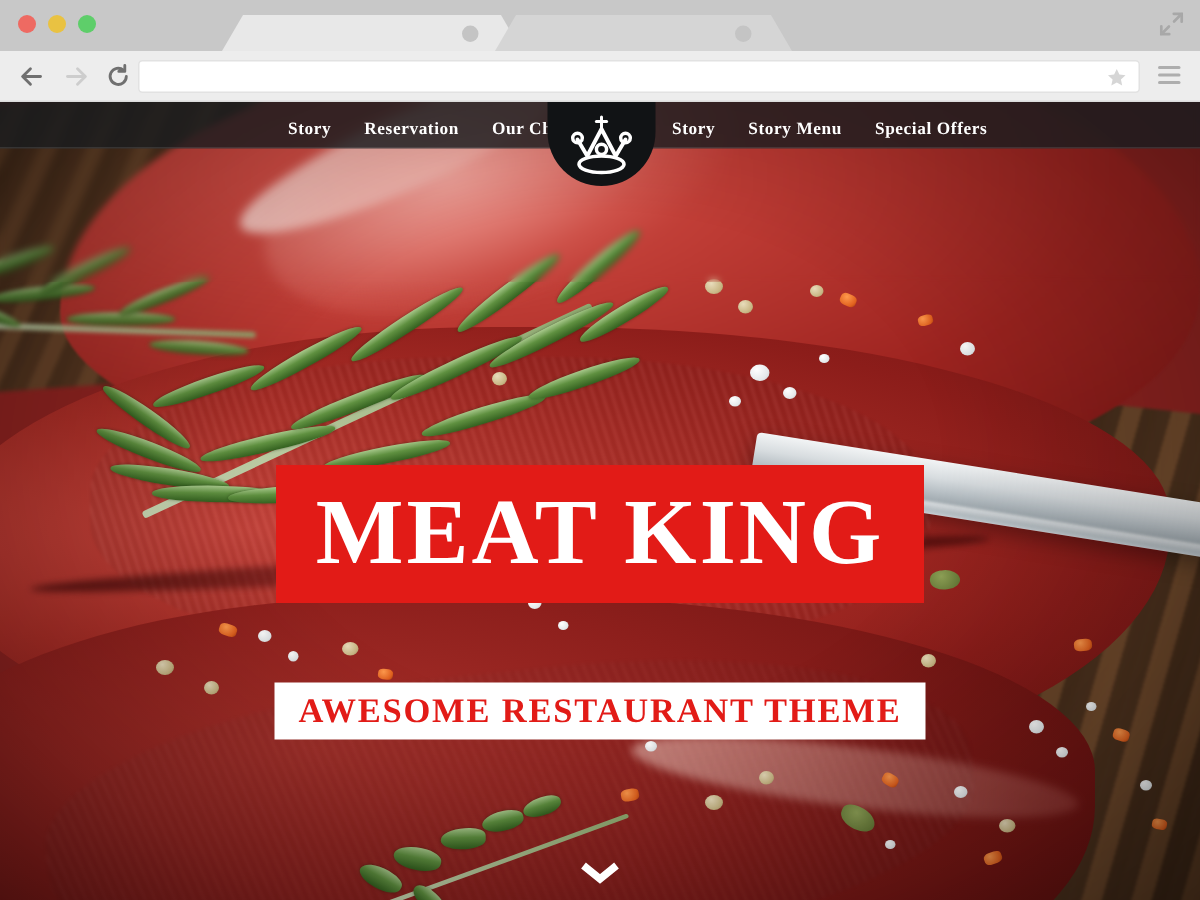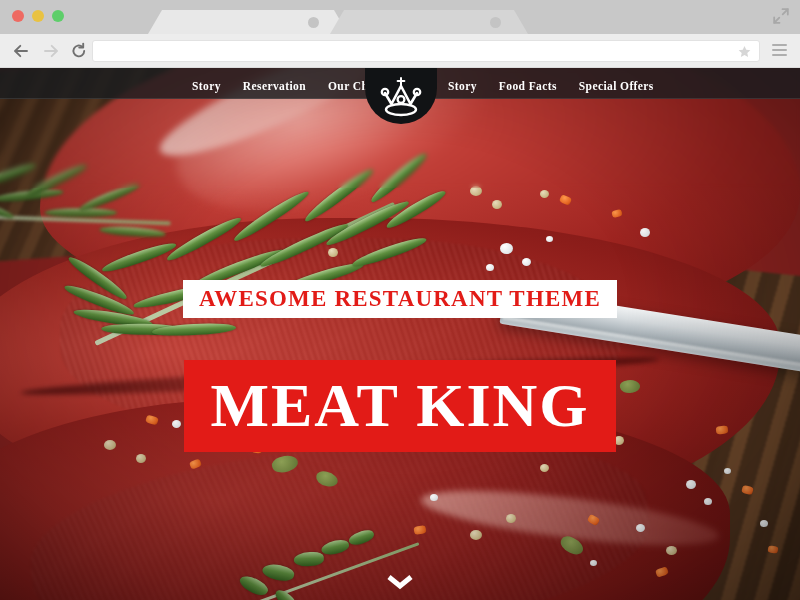--- a/index.html
+++ b/index.html
@@ -601,28 +601,28 @@
           <circle cx="38" cy="16" r="3.2" fill="none" stroke="#ffffff" stroke-width="2.3"></circle>
 
           <circle cx="22" cy="23.5" r="3.4" fill="none" stroke="#ffffff" stroke-width="2.3"></circle>
 
           <ellipse cx="22" cy="33.5" rx="15" ry="5.5" fill="none" stroke="#ffffff" stroke-width="2.4"></ellipse>
         </svg>
       </div>
 
       <div id="nav-links-right">
         <a class="nav-link">Story</a>
-        <a class="nav-link">Food Facts</a>
+        <a class="nav-link">Story Menu</a>
         <a class="nav-link">Special Offers</a>
       </div>
     </nav>
 
     <div id="hero-text">
+      <div><h1 id="hero-title">MEAT KING</h1></div>
       <div><span id="hero-subtitle">AWESOME RESTAURANT THEME</span></div>
-      <div><h1 id="hero-title">MEAT KING</h1></div>
     </div>
 
     <svg id="scroll-cue" width="30" height="18" viewBox="0 0 30 18">
       <path d="M4,4 L15,13 L26,4" fill="none" stroke="#ffffff" stroke-width="5" stroke-linecap="butt" stroke-linejoin="miter"></path>
     </svg>
 
   </div>
 </div>
 
 </body></html>

